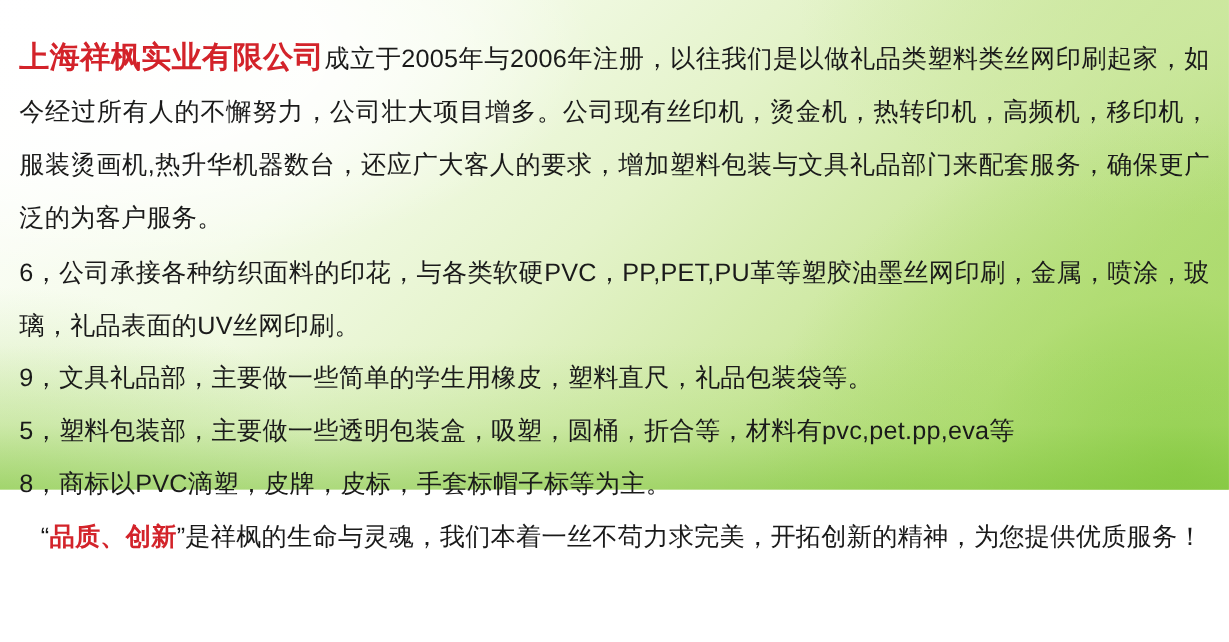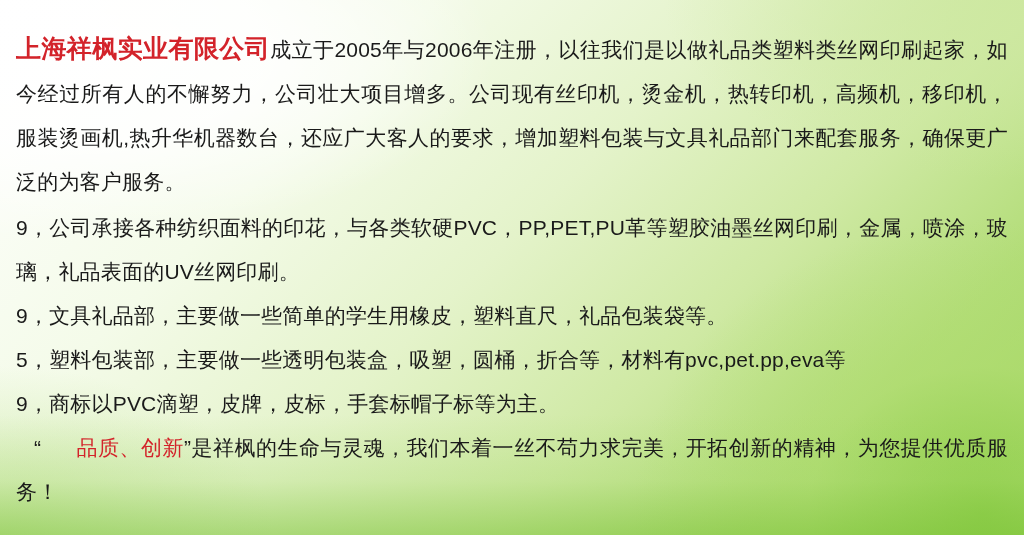--- a/index.html
+++ b/index.html
@@ -8,21 +8,21 @@
   }
   body {
     width: 1024px;
     height: 535px;
     font-family: "Liberation Sans", sans-serif;
     overflow: hidden;
   }
   .page {
     position: relative;
     width: 1024px;
-    height: 535px;
+    height: 408px;
     box-sizing: border-box;
     background:
       radial-gradient(ellipse 700px 300px at 6% 10%, rgba(255,255,255,0.98) 0%, rgba(255,255,255,0.85) 30%, rgba(255,255,255,0.0) 62%),
       radial-gradient(ellipse 500px 420px at 96% 96%, rgba(140,205,70,0.85) 0%, rgba(175,220,110,0.55) 35%, rgba(255,255,255,0) 70%),
       radial-gradient(ellipse 600px 300px at 100% 0%, rgba(205,232,160,0.9) 0%, rgba(255,255,255,0) 60%),
       radial-gradient(ellipse 420px 260px at 0% 100%, rgba(200,230,160,0.85) 0%, rgba(255,255,255,0) 65%),
       linear-gradient(135deg, #ffffff 0%, #f4fbe9 28%, #e4f3ca 48%, #cfe9a4 66%, #b3dd79 82%, #9ed45e 100%);
   }
   .page::after {
     content: "";
@@ -53,40 +53,39 @@
     font-weight: bold;
   }
   .line {
     margin: 0;
   }
   .quote-line {
     text-indent: 18px;
   }
   .highlight {
     color: #d3232a;
-    font-weight: normal;
-    margin-left: 35px;
+    font-weight: bold;
   }
   .tail {
     margin: 0;
   }
 </style>
 </head>
 <body>
 
 <div class="page">
   <div class="content">
 
     <p class="para intro">
       <span class="company">上海祥枫实业有限公司</span><span>成立于2005年与2006年注册，以往我们是以做礼品类塑料类丝网印刷起家，如今经过所有人的不懈努力，公司壮大项目增多。公司现有丝印机，烫金机，热转印机，高频机，移印机，服装烫画机,热升华机器数台，还应广大客人的要求，增加塑料包装与文具礼品部门来配套服务，确保更广泛的为客户服务。</span>
     </p>
 
-    <p class="para line">9，公司承接各种纺织面料的印花，与各类软硬PVC，PP,PET,PU革等塑胶油墨丝网印刷，金属，喷涂，玻璃，礼品表面的UV丝网印刷。</p>
+    <p class="para line">6，公司承接各种纺织面料的印花，与各类软硬PVC，PP,PET,PU革等塑胶油墨丝网印刷，金属，喷涂，玻璃，礼品表面的UV丝网印刷。</p>
     <p class="para line">9，文具礼品部，主要做一些简单的学生用橡皮，塑料直尺，礼品包装袋等。</p>
     <p class="para line">5，塑料包装部，主要做一些透明包装盒，吸塑，圆桶，折合等，材料有pvc,pet.pp,eva等</p>
-    <p class="para line">9，商标以PVC滴塑，皮牌，皮标，手套标帽子标等为主。</p>
+    <p class="para line">8，商标以PVC滴塑，皮牌，皮标，手套标帽子标等为主。</p>
 
     <p class="para quote-line tail">
       <span>“</span><span class="highlight">品质、创新</span><span>”</span><span>是祥枫的生命与灵魂，我们本着一丝不苟力求完美，开拓创新的精神，为您提供优质服务！</span>
     </p>
 
   </div>
 </div>
 
 </body></html>

